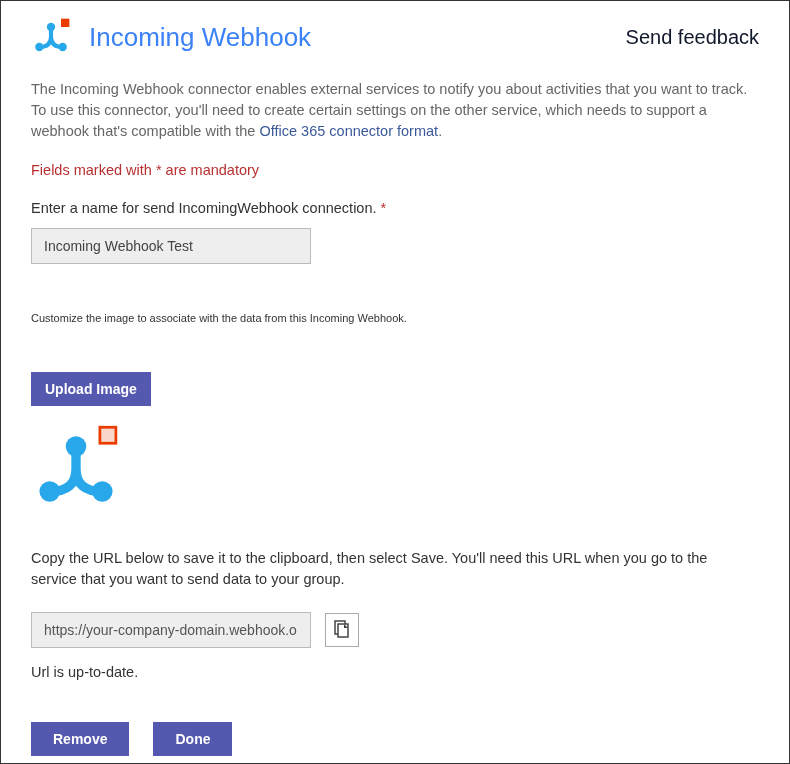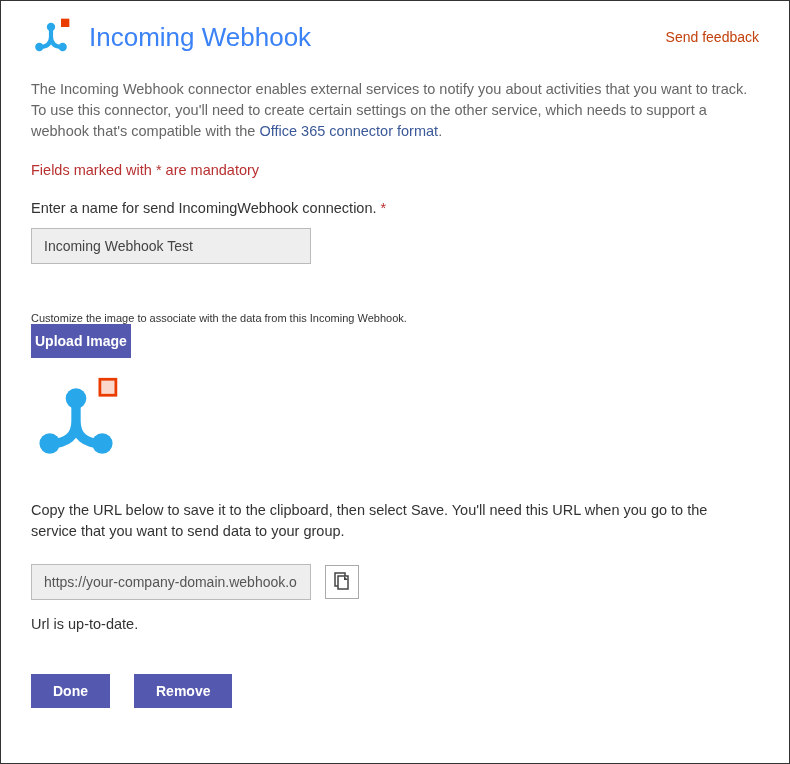--- a/index.html
+++ b/index.html
@@ -24,22 +24,22 @@
       align-items: center;
       gap: 18px;
     }
     .app-icon-small { width: 40px; height: 40px; }
     .page-title {
       font-size: 26px;
       font-weight: 300;
       color: #3b82f6;
     }
     .feedback-link {
-      color: #c2410c;
-      font-size: 14px;
+      color: #0f172a;
+      font-size: 20px;
       text-decoration: none;
     }
     .description {
       font-size: 14.5px;
       color: #666;
       line-height: 1.45;
       margin-bottom: 20px;
       max-width: 720px;
     }
     .o365-link { color: #3b5998; text-decoration: none; }
@@ -65,25 +65,26 @@
       margin-bottom: 48px;
     }
     .image-label {
       font-size: 11px;
       color: #333;
     }
     .upload-btn {
       background: #5558af;
       color: #fff;
       border: none;
-      padding: 9px 4px;
+      padding: 9px 14px;
       font-size: 14px;
       font-weight: 600;
       cursor: pointer;
       margin-bottom: 18px;
+      margin-top: 48px;
     }
     .preview-image {
       width: 90px;
       height: 90px;
       margin-bottom: 34px;
     }
     .url-instruction {
       font-size: 14.5px;
       color: #333;
       line-height: 1.45;
@@ -193,18 +194,18 @@
         <rect x="4" y="4" width="10" height="13" fill="#fff" stroke="#444" stroke-width="1.5"></rect>
         <path d="M10 4 L14 8 L10 8 Z" fill="#444"></path>
       </svg>
     </span>
   </button>
 </div>
 
 <p class="status-text">Url is up-to-date.</p>
 
 <div class="footer-buttons">
+  <button class="btn">Remove</button>
   <button class="btn">Done</button>
-  <button class="btn">Remove</button>
 </div>
 
 
 
 
 </body></html>

